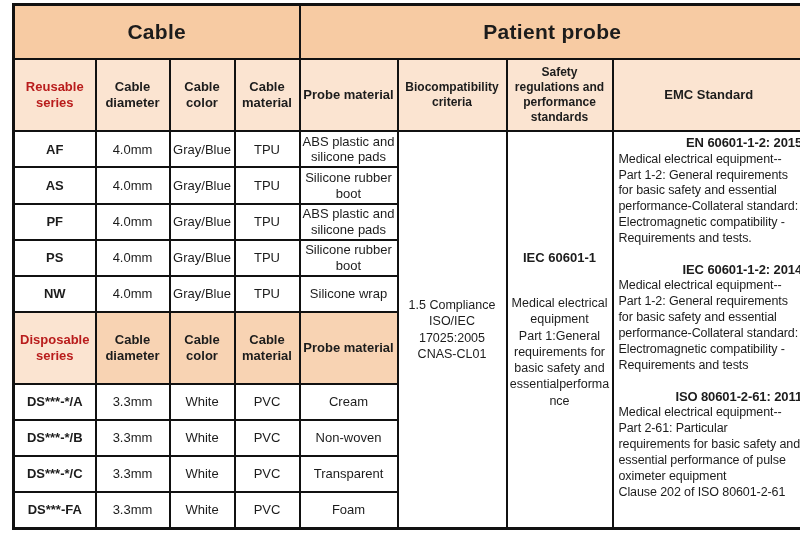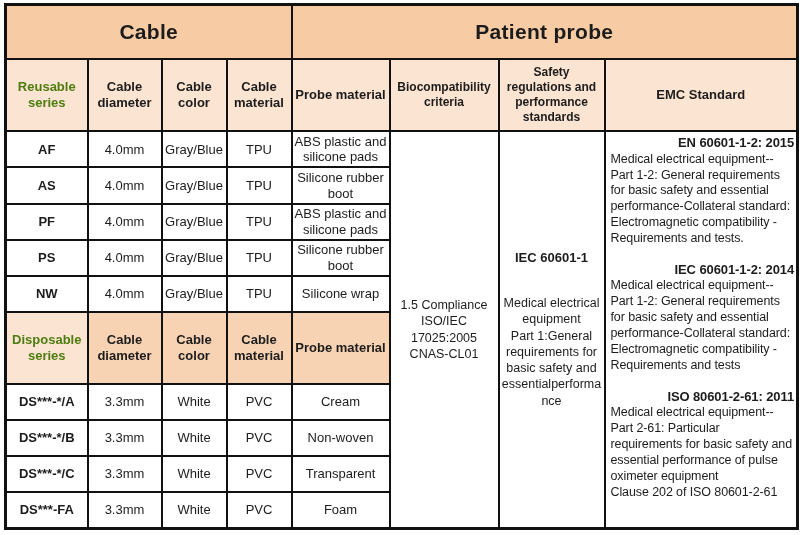--- a/index.html
+++ b/index.html
@@ -2,21 +2,21 @@
 <html><head>
 <meta charset="utf-8">
 <style>
   html, body {
     margin: 0; padding: 0;
     width: 800px; height: 535px;
     background: #ffffff;
     font-family: "Liberation Sans", "DejaVu Sans", sans-serif;
     color: #1c1c1c;
   }
-  .page { padding: 3px 4px; }
+  .page { padding: 3px 12px; }
   table.spec {
     border-collapse: collapse;
     table-layout: fixed;
     width: 792px; height: 527px;
     border: 3px solid #111;
   }
   td, th {
     border: 2px solid #111;
     padding: 1px 2px;
     text-align: center;
@@ -34,21 +34,21 @@
     font-weight: bold;
     letter-spacing: 0.3px;
   }
   th.sub-head {
     background: #fbe4d1;
     font-size: 13px;
     font-weight: bold;
     line-height: 1.25;
   }
   th.sub-head.small { font-size: 12px; }
-  th.series-head { color: #4d7c0f; }
+  th.series-head { color: #b91c1c; }
   th.disp-cell { background: #f8d3b3; }
 
   td.data-cell {
     background: #ffffff;
     font-size: 13px;
     line-height: 1.2;
     overflow-wrap: break-word;
   }
   td.code-cell { font-weight: bold; }
 

